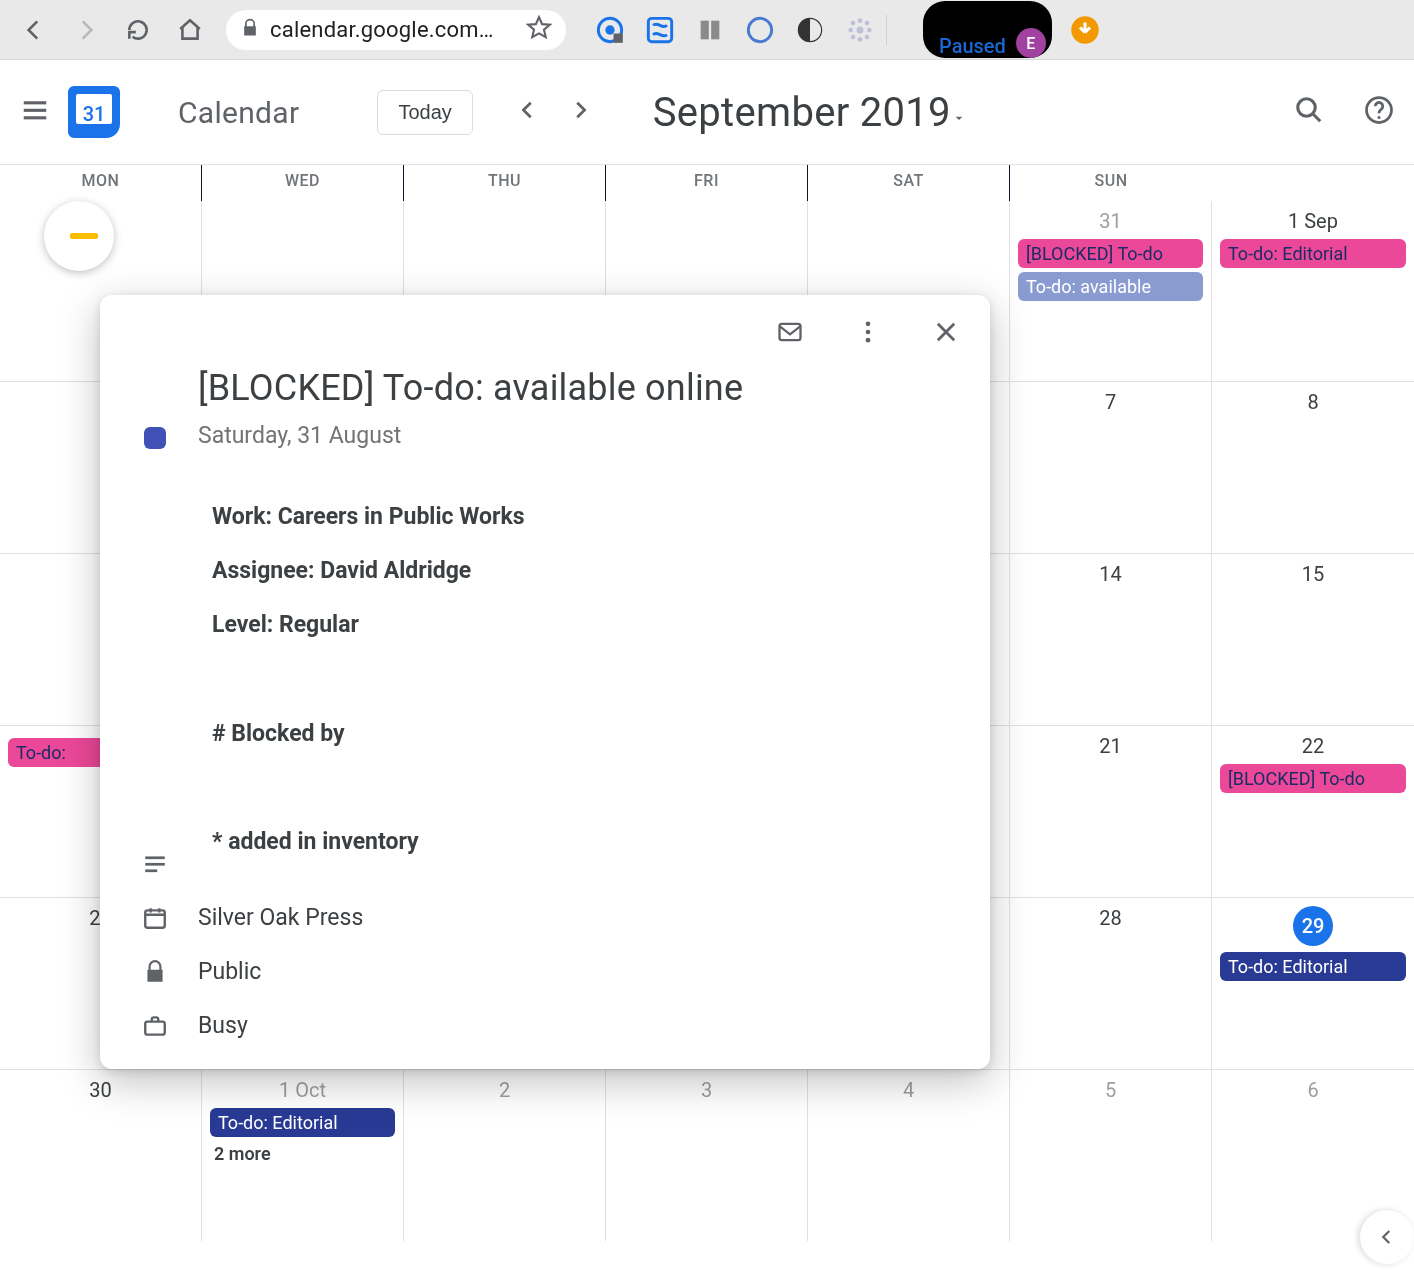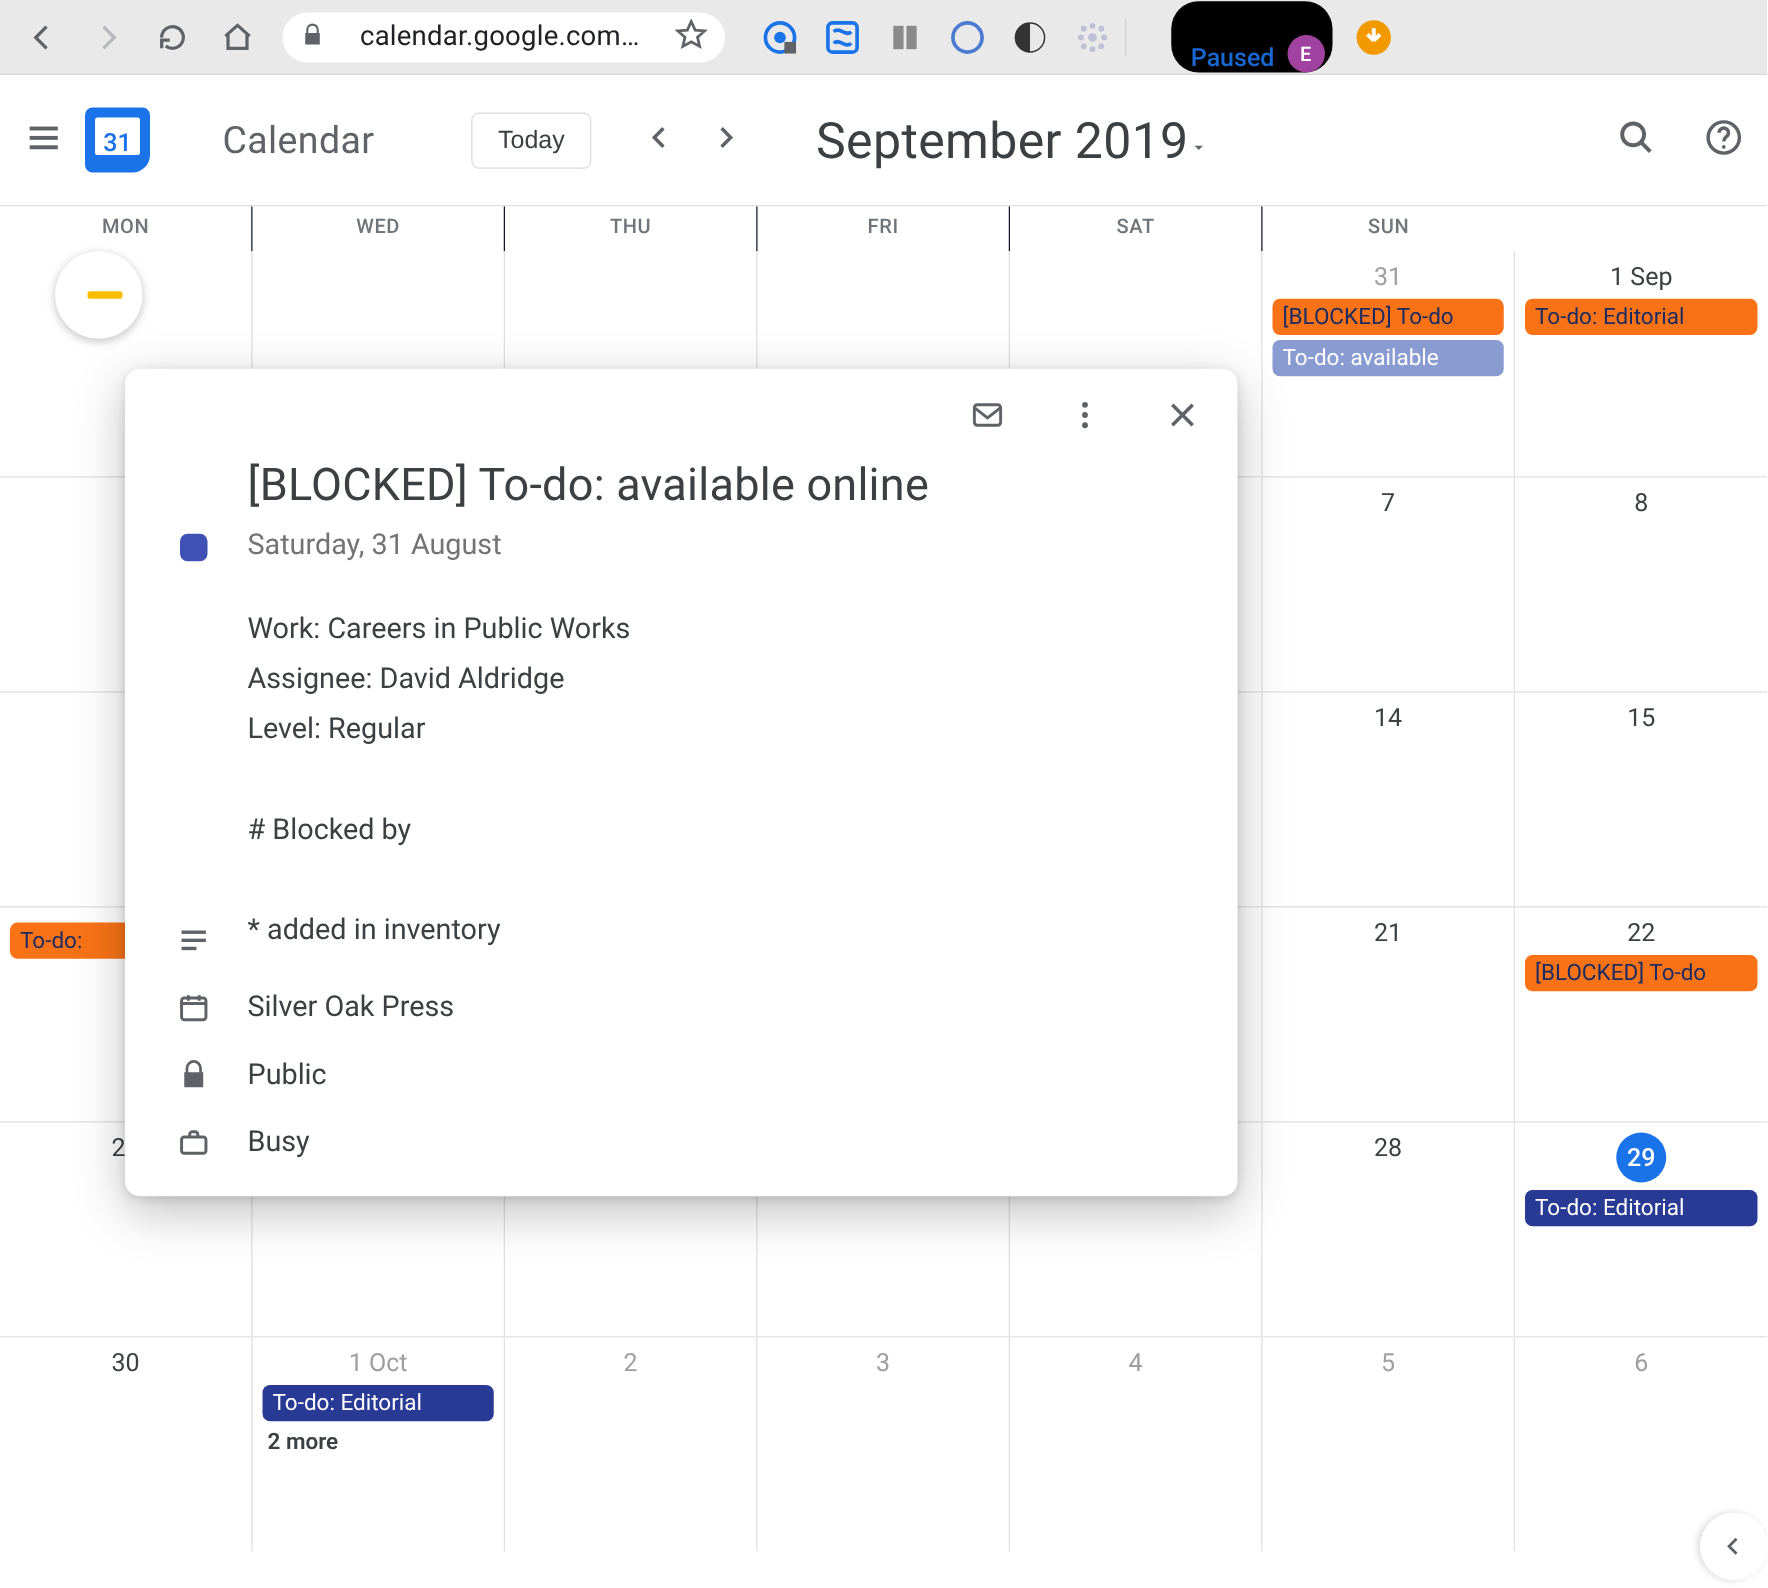--- a/index.html
+++ b/index.html
@@ -24,21 +24,21 @@
 
   .addr-wrap {
     flex: 0 0 auto;
     display:flex;
     align-items:center;
     background:#fff;
     border-radius: 22px;
     height: 40px;
     margin: 0 8px;
     padding: 0 14px 0 14px;
-    gap:28px;
+    gap:10px;
     min-width: 340px;
   }
   .addr-url { font-size:22px; color:#202124; letter-spacing:0.2px; }
   .star { margin-left:auto; }
 
   .ext-icons { display:flex; align-items:center; gap:22px; margin-left:18px; }
   .ext-icon { width:28px; height:28px; display:flex; align-items:center; justify-content:center; }
 
   .paused-chip {
     margin-left: 24px;
@@ -140,21 +140,21 @@
 
   .event-chip {
     font-size:18px;
     padding: 4px 8px;
     border-radius:6px;
     white-space:nowrap;
     overflow:hidden;
     text-overflow:clip;
     margin:4px 4px 0 4px;
   }
-  .chip-light { background:#f97316; color:#1b2c64; }
+  .chip-light { background:#ec4899; color:#1b2c64; }
   .chip-selected { background:#8a9bd1; color:#fff; }
   .chip-dark { background:#283a94; color:#fff; }
   .more-label { font-size:18px; color:#3c4043; font-weight:600; margin:6px 8px 0 8px;}
 
   .create-fab {
     position:absolute;
     left: 44px; top: 36px;
     width:70px;height:70px;border-radius:50%;
     background:#fff;
     box-shadow:0 2px 8px rgba(0,0,0,0.25);
@@ -186,21 +186,21 @@
   .pv-row { display:flex; align-items:flex-end; gap:28px; margin-top:6px; }
   .pv-icon { width:30px; flex:0 0 30px; color:#5f6368; display:flex; justify-content:center; padding-top:4px;}
   .pv-icon svg{width:26px;height:26px;}
 
   .color-square { width:22px;height:22px;border-radius:6px;background:#3f51b5; margin-top:10px;}
 
   .event-title { font-size:36px; color:#3c4043; letter-spacing:0.2px; line-height:1.3; }
   .event-date { font-size:23px; color:#737373; margin-top:10px; }
 
   .desc-block { font-size:23px; color:#3c4043; line-height:1.75; }
-  .desc-block p{margin:0;}
+  .desc-block p{margin:14px;font-weight:bold;}
   .val-line { font-size:23px; color:#3c4043; }
 
   .spacer-row { height:28px; }
 
   
   .br-chevron {
     position:absolute; right:0; bottom:6px;
     width:54px;height:54px;border-radius:50%;
     background:#fff;
     box-shadow: -2px 0 6px rgba(0,0,0,0.15);

